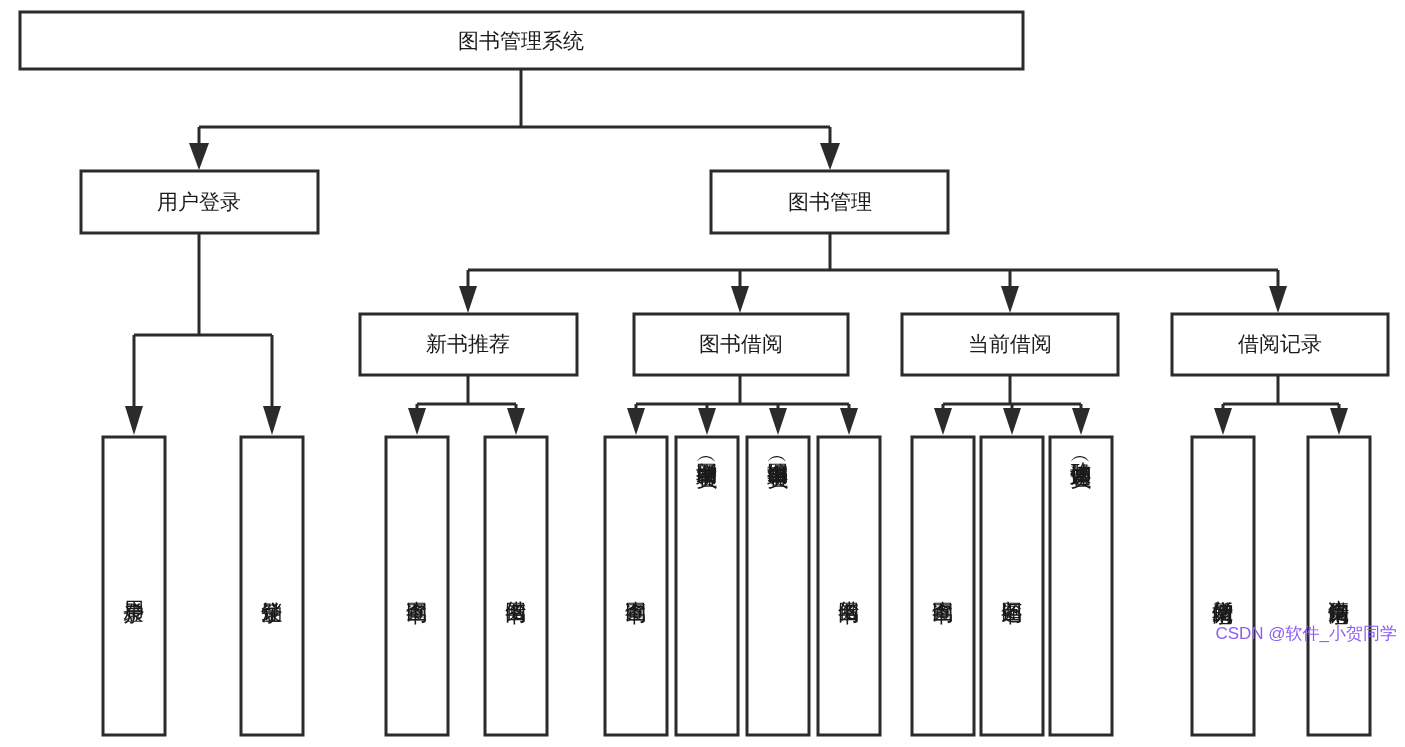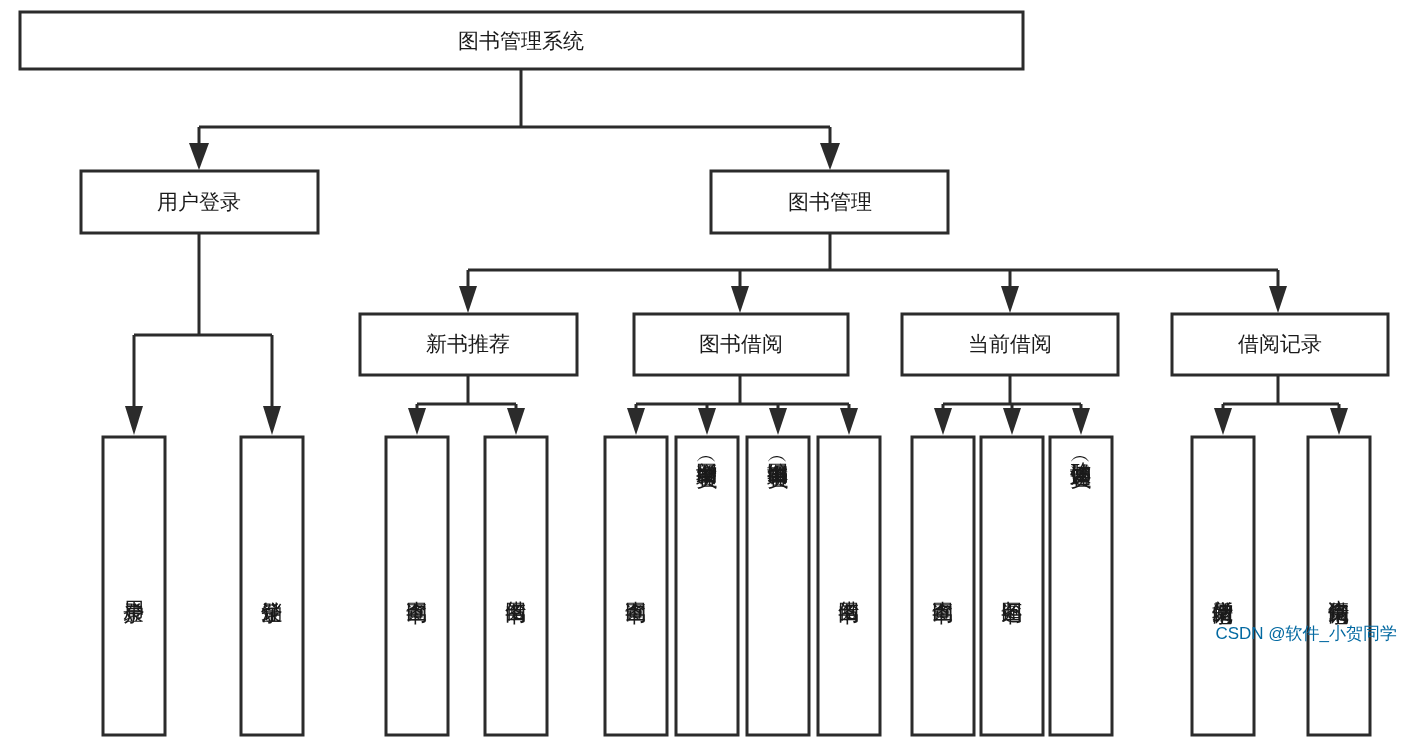--- a/index.html
+++ b/index.html
@@ -68,21 +68,21 @@
   }
   .vlabel.centered {
     align-self: center;
   }
   #watermark {
     position: absolute;
     right: 8px;
     bottom: 6px;
     font-family: "Liberation Sans", "DejaVu Sans", sans-serif;
     font-size: 17px;
-    color: #0369a1;
+    color: #8b5cf6;
     white-space: nowrap;
     pointer-events: none;
   }
 </style>
 </head>
 <body>
 
 <div id="diagram-root">
 
   <svg id="diagram-canvas" viewBox="0 0 1405 747">

